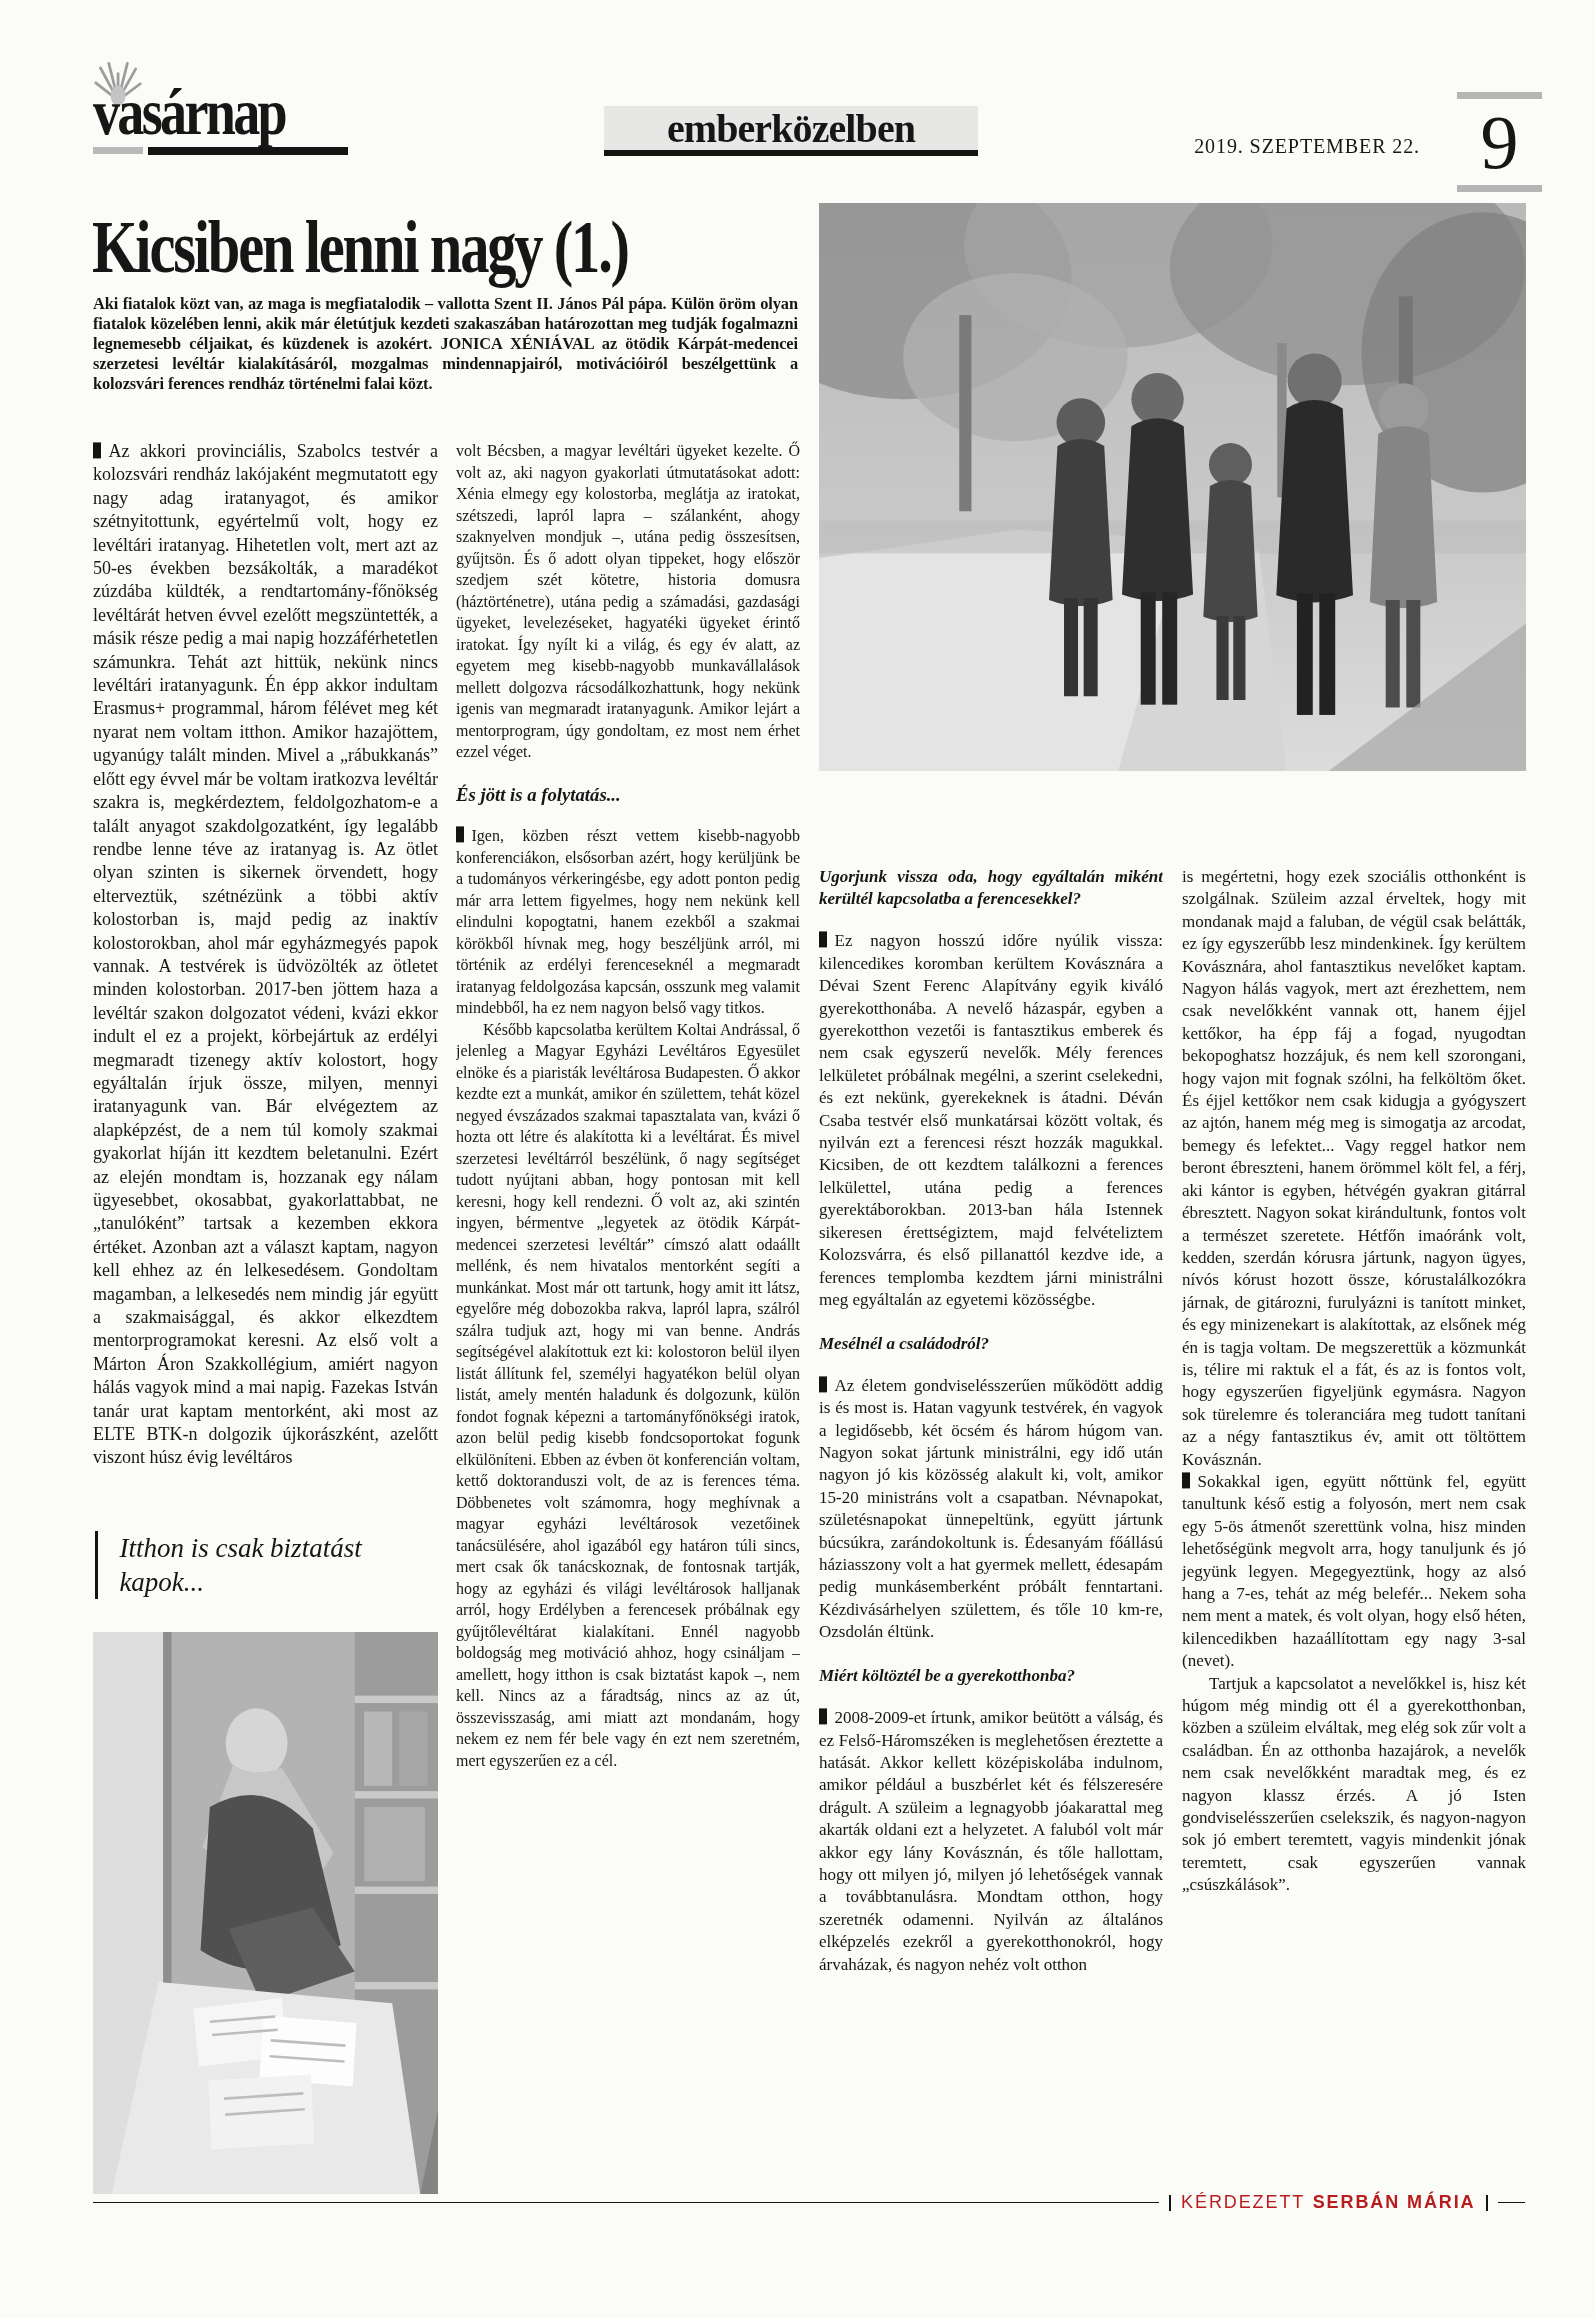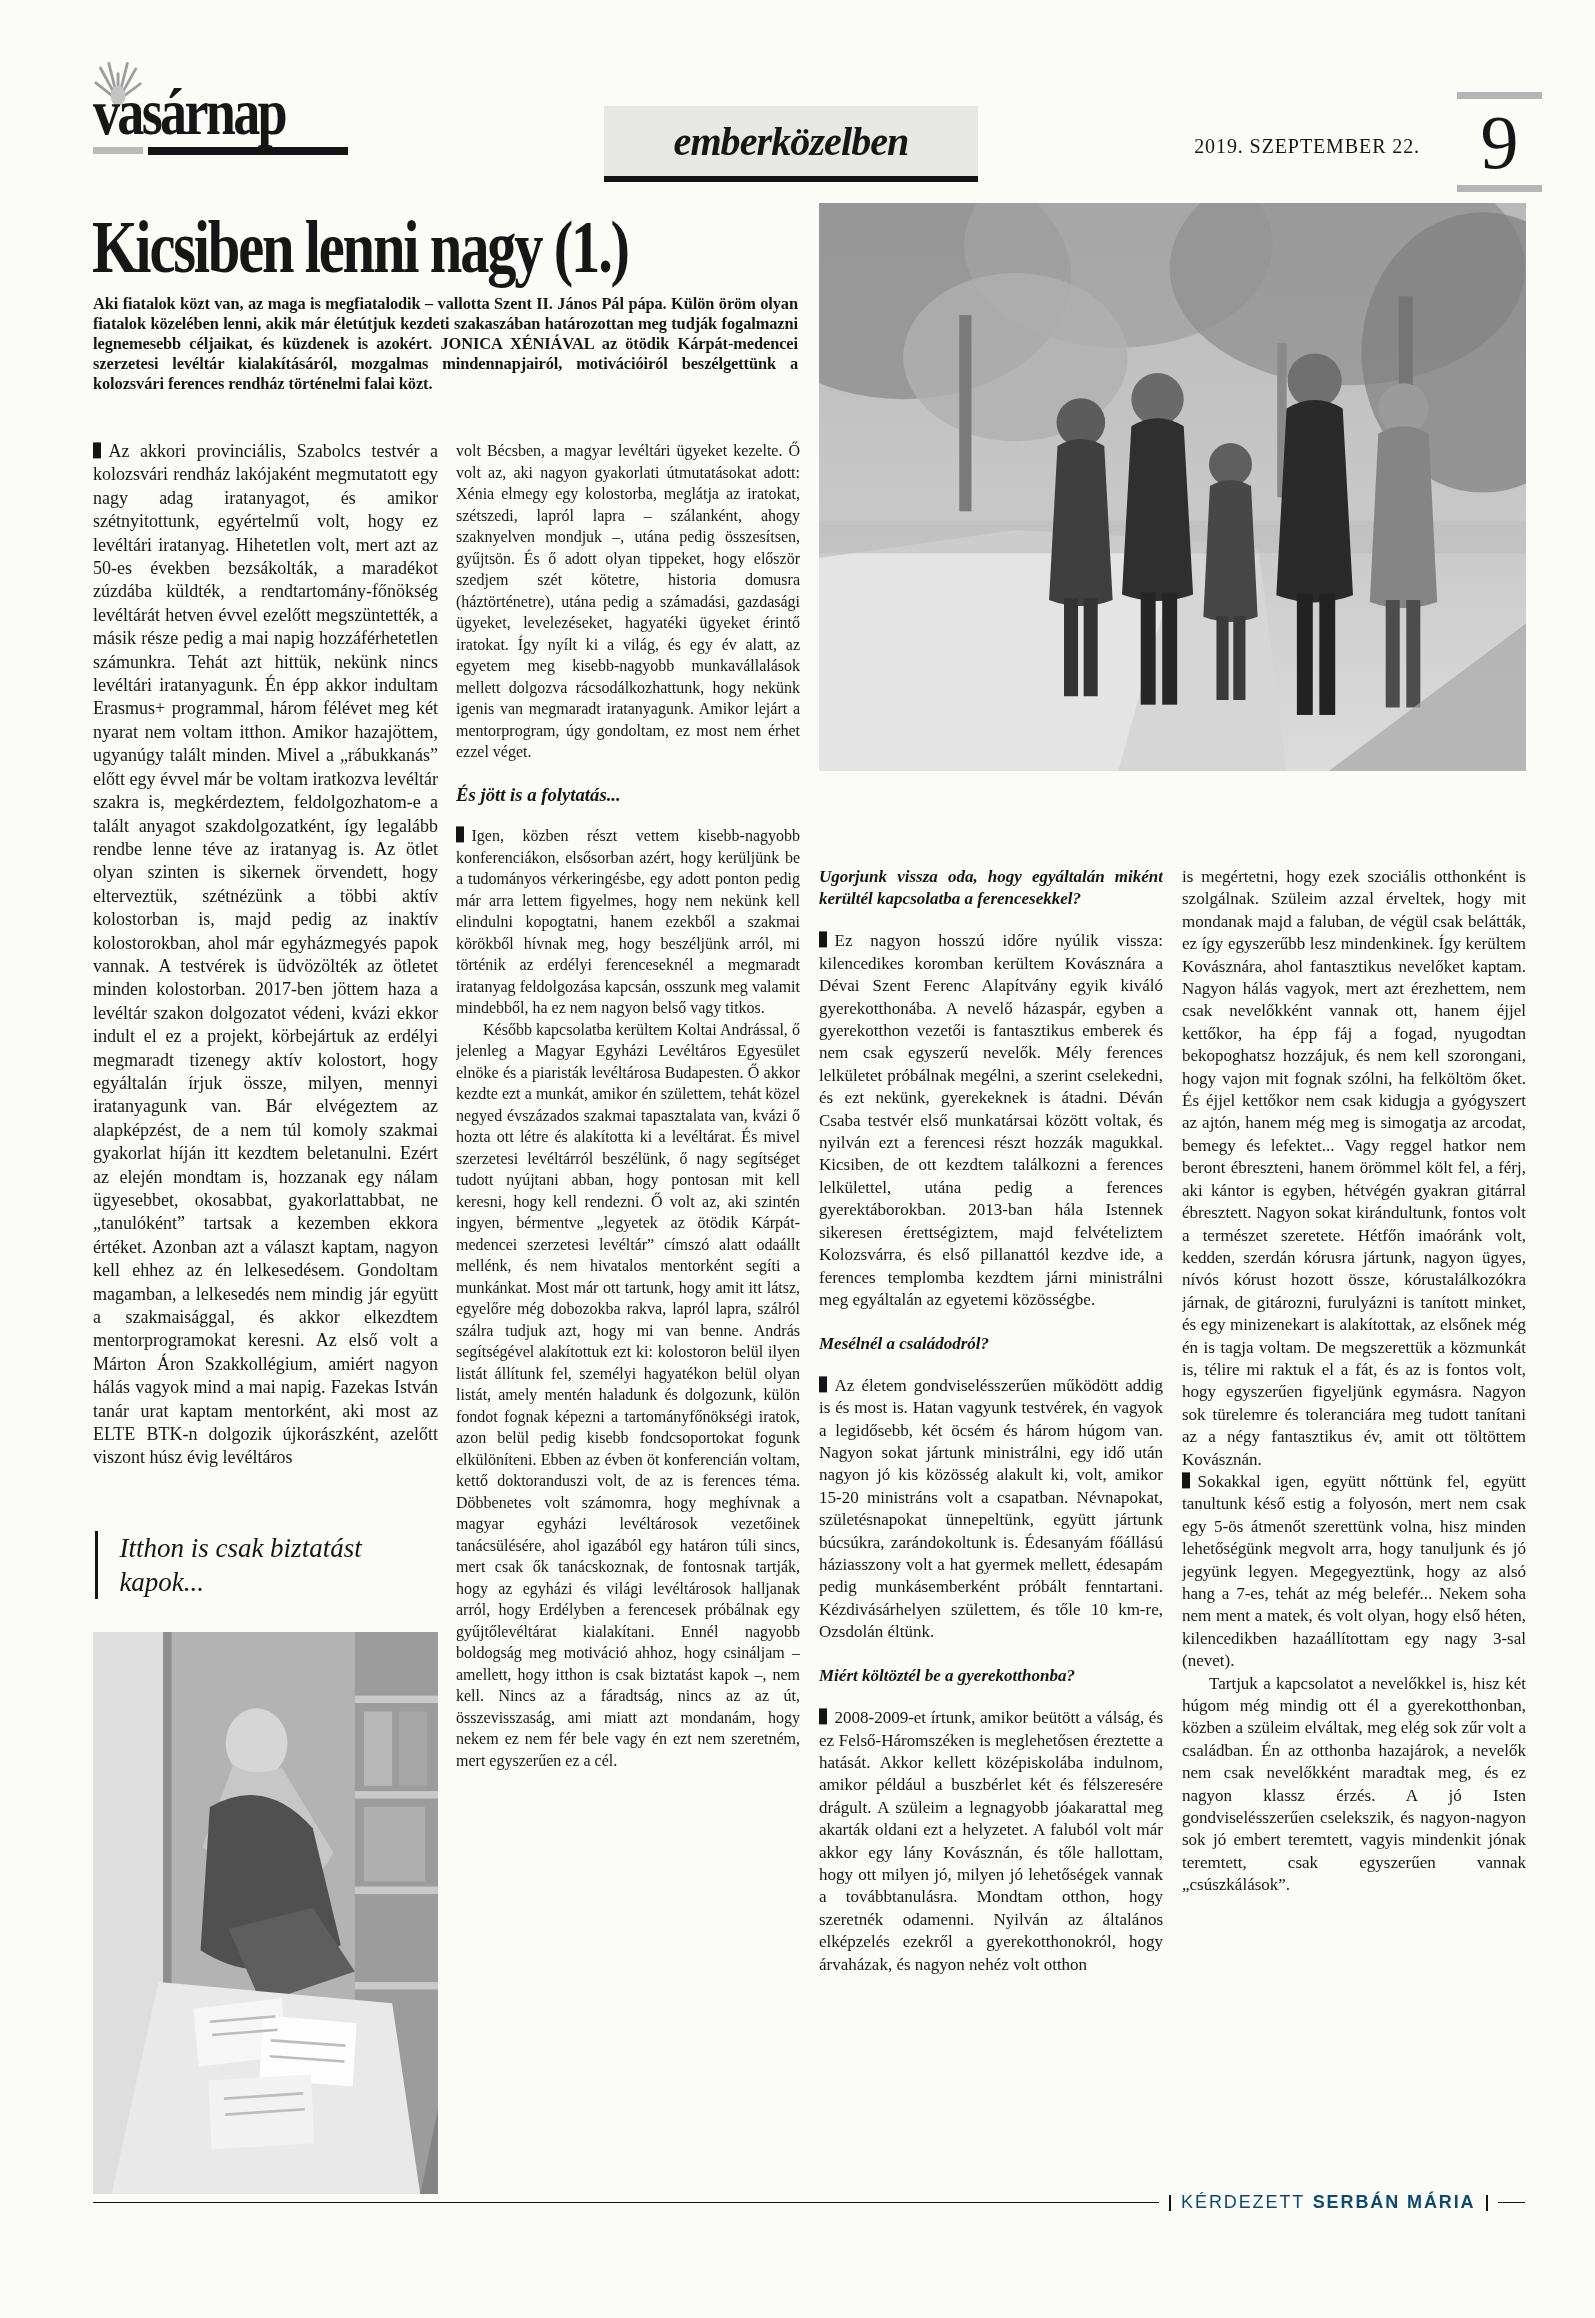--- a/index.html
+++ b/index.html
@@ -16,24 +16,24 @@
     display:inline-block; font-size:66px; line-height:1; font-weight:700;
     letter-spacing:-3.3px; transform:scaleX(0.82); transform-origin:left bottom;
     white-space:nowrap;
   }
   .masthead-flame { position:absolute; left:-1.9px; top:-24px; }
   .masthead-rule { display:flex; gap:4.7px; margin-top:1.9px; width:255px; }
   .masthead-rule .rule-gray  { width:50px; height:7px; background:#b9b9b9; }
   .masthead-rule .rule-black { flex:1; height:8px; background:#141414; }
 
   .section-banner {
-    position:absolute; left:604px; top:106px; width:374px; height:76px;
+    position:absolute; left:604px; top:106px; width:374px; height:50px;
     background:#e7e7e6; border-bottom:6.5px solid #141414;
     display:flex; align-items:center; justify-content:center;
-    font-style:italic; font-weight:700; font-size:40px; letter-spacing:-0.9px;
+    font-weight:700; font-size:40px; letter-spacing:-0.9px;
   }
   .issue-date {
     position:absolute; right:175px; top:135px;
     font-size:20px; font-weight:400; letter-spacing:0.9px; white-space:nowrap;
   }
   .page-number { position:absolute; left:1457px; top:92px; width:85px; text-align:center; }
   .page-number .bar { height:7px; background:#b5b5b5; }
   .page-number .num { font-size:76px; line-height:1.02; font-weight:400; padding:4.7px 0 3.7px; }
 
   
@@ -80,21 +80,21 @@
     font-style:italic; font-weight:400; font-size:27px; line-height:34px;
     text-align:left;
   }
   .photo-bottom { flex:1; min-height:355px; overflow:hidden; }
 
   
   .footer {
     position:absolute; left:93px; right:70px; top:2192px;
     display:flex; align-items:center;
     font-family:"Liberation Sans", sans-serif; font-size:18px; letter-spacing:1.9px;
-    color:#0c4a6e; white-space:nowrap;
+    color:#b91c1c; white-space:nowrap;
   }
   .footer .line  { height:1.9px; background:#141414; }
   .footer .l-long { flex:1; }
   .footer .l-short { width:27px; }
   .footer .tick  { width:1.9px; height:16px; background:#141414; margin:0 10.3px; flex:none; }
   .footer .label { font-weight:500; margin-right:7.5px; }
   .footer .name  { font-weight:800; }
 </style>
 </head>
 <body>

